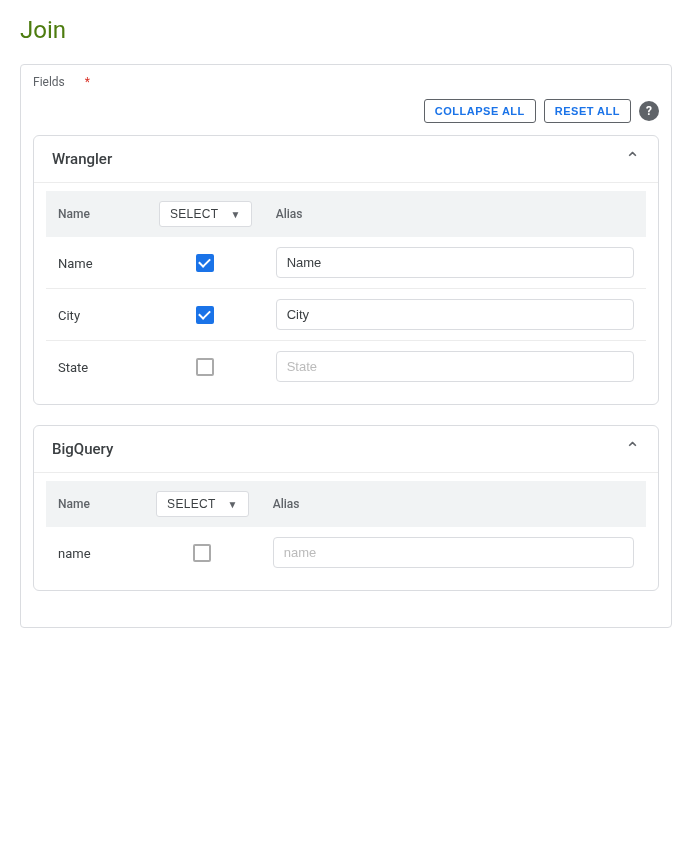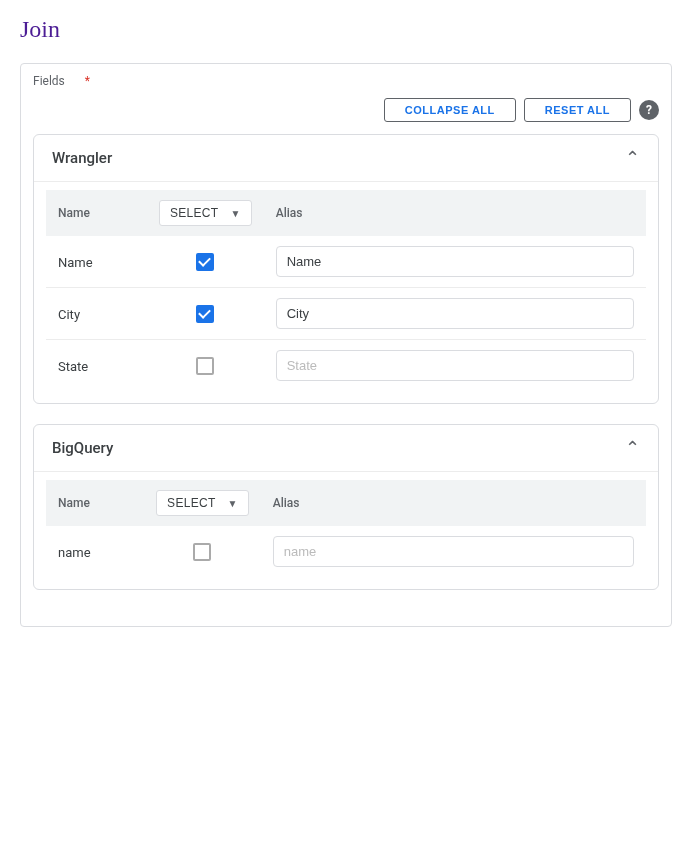--- a/index.html
+++ b/index.html
@@ -8,23 +8,22 @@
       background: #fff;
       color: #333;
       font-size: 14px;
       padding: 16px 20px;
       width: 692px;
       min-height: 853px;
     }
     .page-title {
       font-size: 24px;
       font-weight: 400;
-      color: #4c1d95;
+      color: #4d7c0f;
       margin-bottom: 20px;
-      font-family: Liberation Serif, serif;
     }
     .fields-section {
       border: 1px solid #dadce0;
       border-radius: 4px;
       padding: 10px 12px 16px;
       position: relative;
     }
     .fields-label {
       font-size: 12px;
       color: #5f6368;
@@ -43,21 +42,21 @@
       gap: 8px;
       margin-bottom: 12px;
     }
     .btn-outline {
       border: 1px solid #5f6368;
       background: #fff;
       color: #1a73e8;
       font-size: 11px;
       font-weight: 600;
       letter-spacing: 0.5px;
-      padding: 5px 20px;
+      padding: 5px 10px;
       border-radius: 3px;
       cursor: pointer;
       text-transform: uppercase;
     }
     .help-icon {
       width: 20px;
       height: 20px;
       border-radius: 50%;
       background: #5f6368;
       color: #fff;

